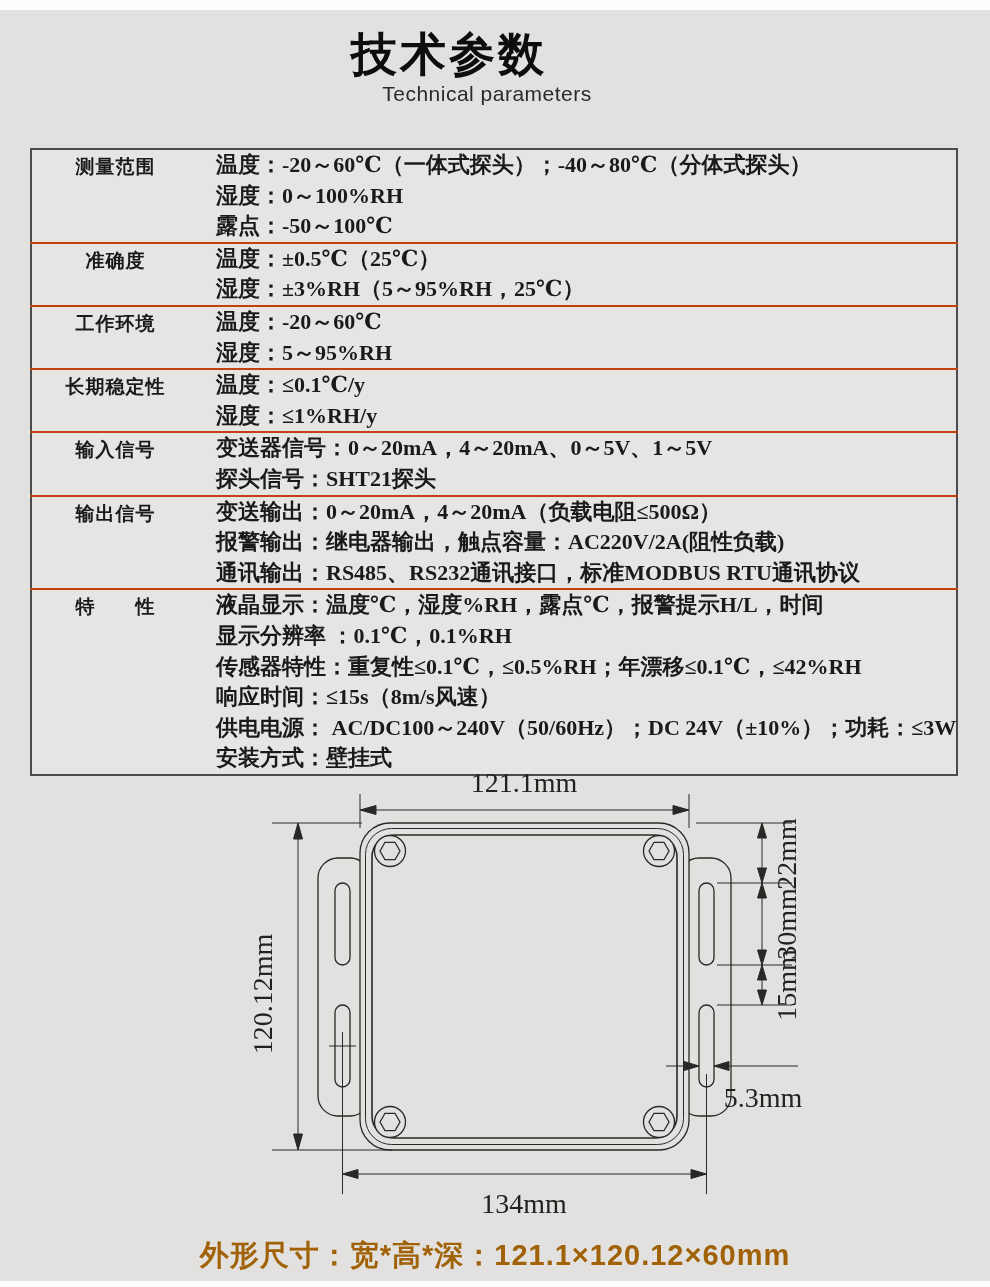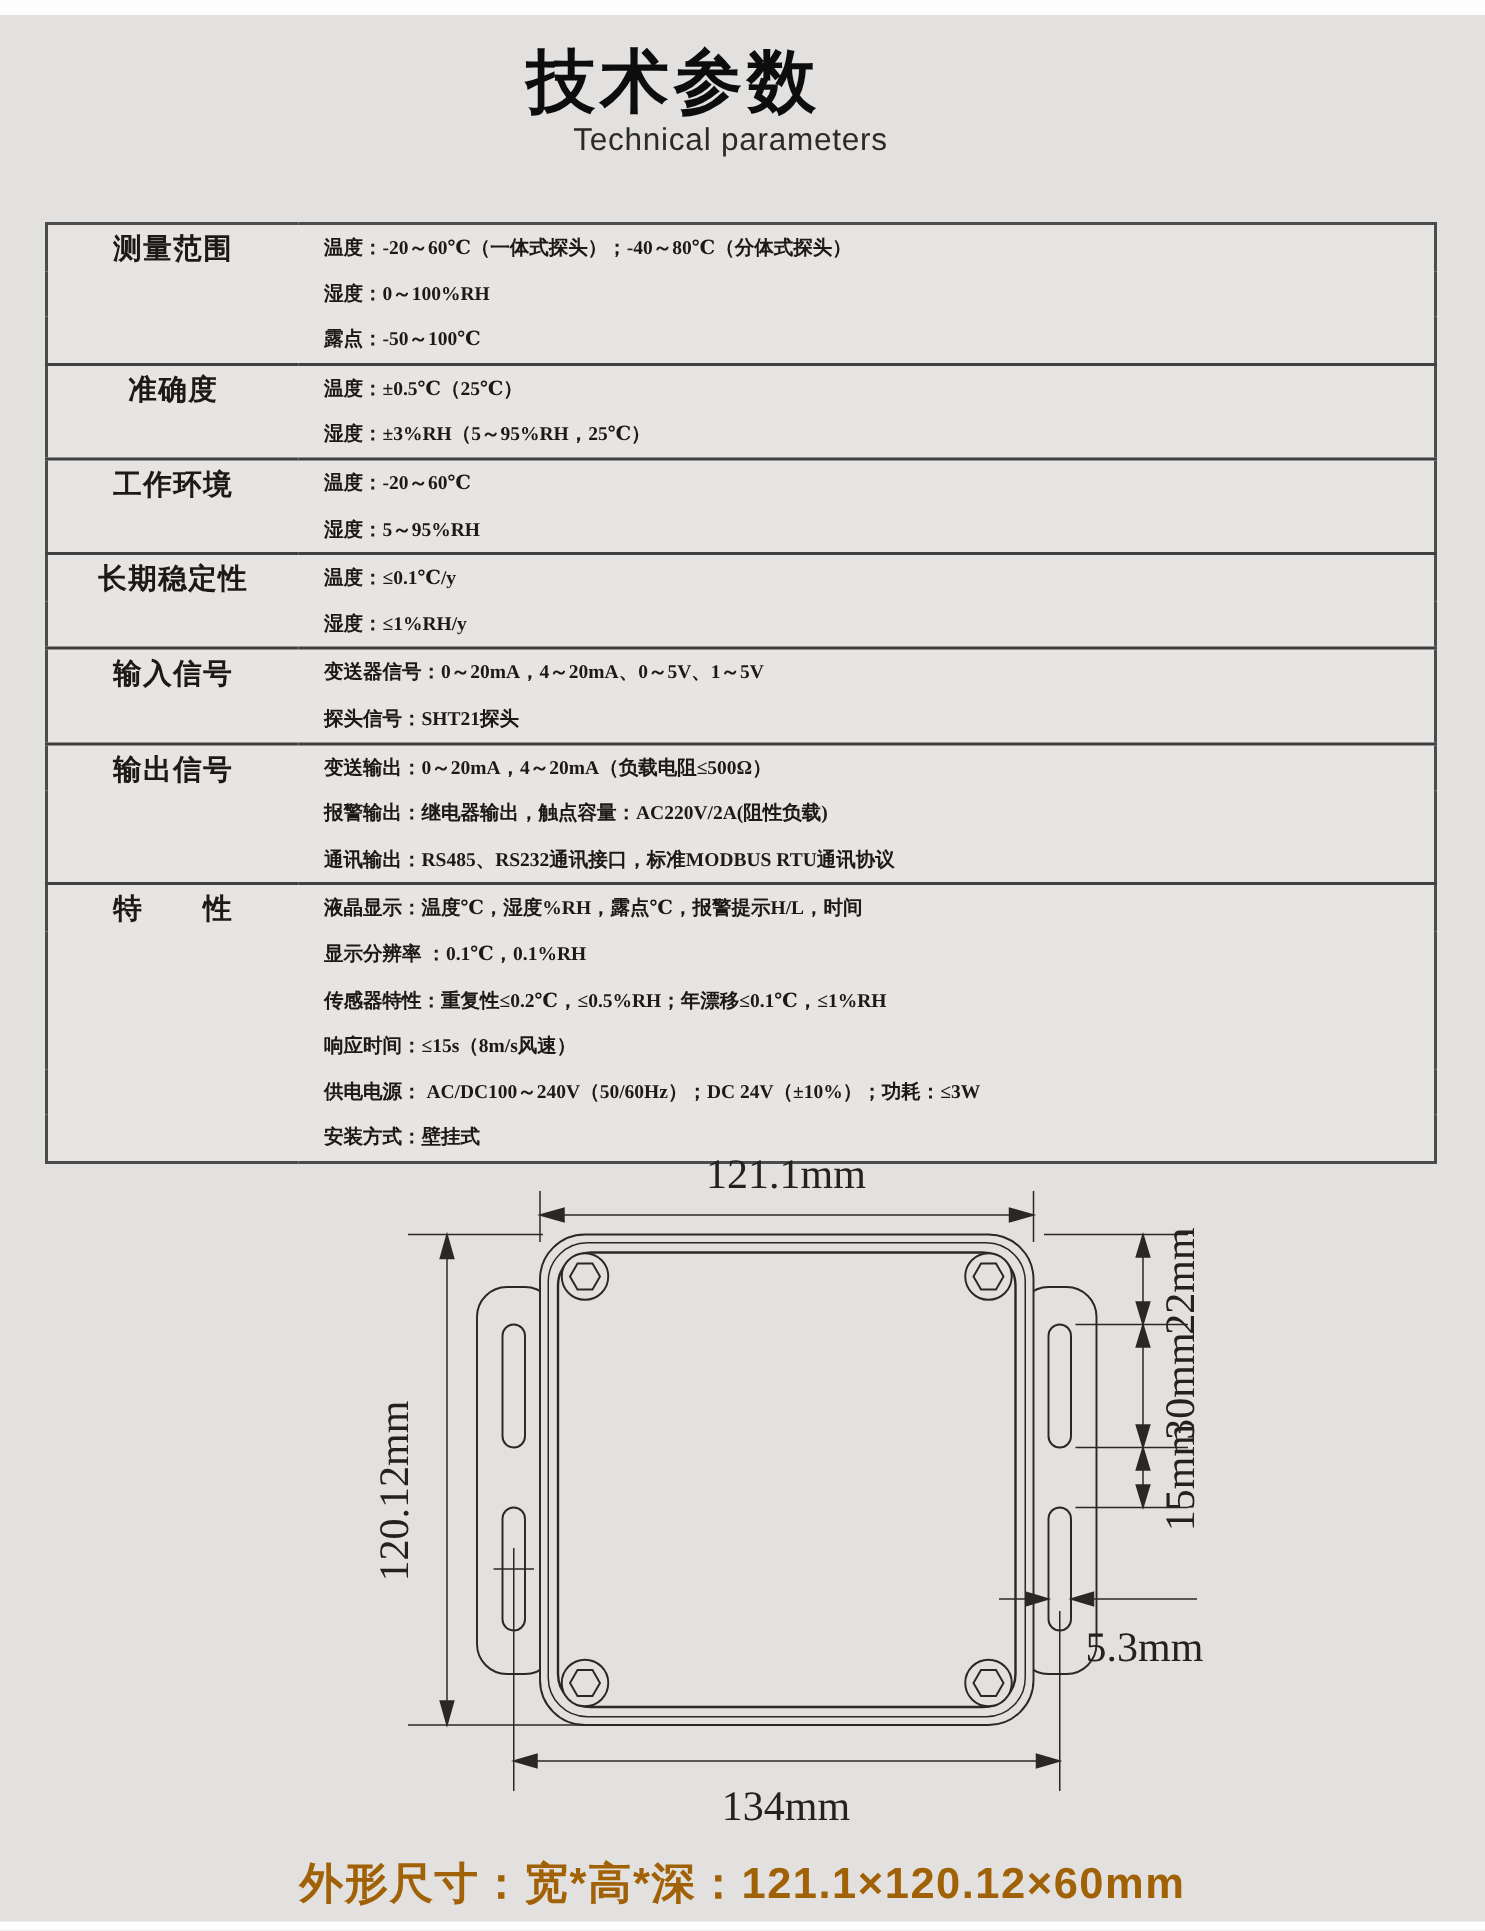--- a/index.html
+++ b/index.html
@@ -30,26 +30,26 @@
   table.spec{border:2px solid #4b4b4b;}
   td.h{
     width:165px;text-align:center;vertical-align:top;
     font-size:19px;font-weight:700;color:#1c1a19;
     border-right:2px solid #4b4b4b;
     padding-top:3px;line-height:27px;
     letter-spacing:1px;
   }
   td.v{
     font-family:"Liberation Serif","DejaVu Serif",serif;
-    font-size:13px;font-weight:700;color:#1c1a19;
+    font-size:22px;font-weight:700;color:#1c1a19;
     padding-left:17px;height:28.6px;line-height:28.6px;
     border-top:1px solid #86827f;
     white-space:nowrap;overflow:hidden;
   }
-  tr.g td{border-top:2px solid #404040;}
+  tr.g td{border-top:2px solid #c2410c;}
   tr:first-child td{border-top:0;}
   svg.drawing{position:absolute;left:250px;top:766px;}
   .dimtxt{
     font-family:"Liberation Serif","DejaVu Serif",serif;
     font-size:28px;fill:#242220;
   }
   .footer-line{
     position:absolute;left:0;top:1236px;width:990px;text-align:center;
     font-size:29px;font-weight:700;color:#a16207;letter-spacing:1px;
   }
@@ -119,21 +119,21 @@
       </tr>
 
     <tr class="g">
       <td class="h" rowspan="6">特　　性</td>
       <td class="v">液晶显示：温度℃，湿度%RH，露点℃，报警提示H/L，时间</td>
     </tr>
     <tr>
         <td class="v">显示分辨率 ：0.1℃，0.1%RH</td>
       </tr>
     <tr>
-        <td class="v">传感器特性：重复性≤0.2℃，≤0.5%RH；年漂移≤0.1℃，≤1%RH</td>
+        <td class="v">传感器特性：重复性≤0.1℃，≤0.5%RH；年漂移≤0.1℃，≤42%RH</td>
       </tr>
     <tr>
         <td class="v">响应时间：≤15s（8m/s风速）</td>
       </tr>
     <tr>
         <td class="v">供电电源： AC/DC100～240V（50/60Hz）；DC 24V（±10%）；功耗：≤3W</td>
       </tr>
     <tr>
         <td class="v">安装方式：壁挂式</td>
       </tr>

